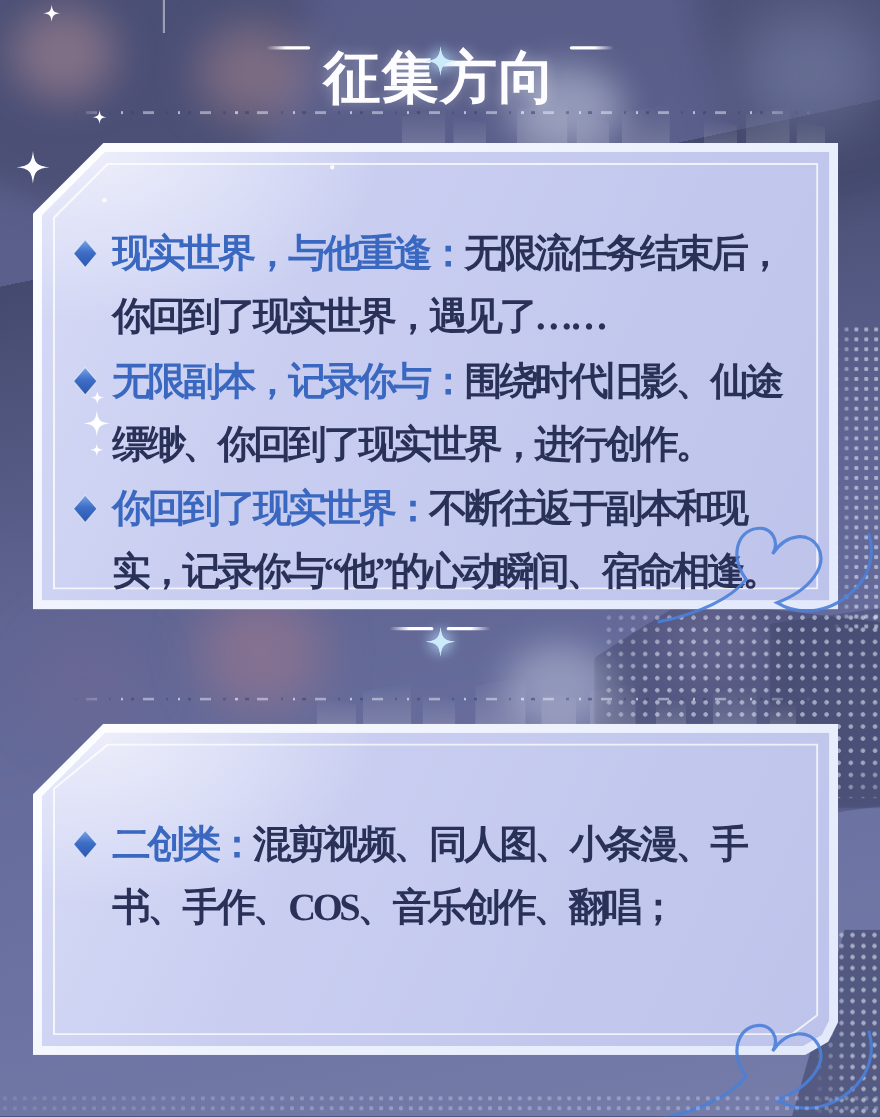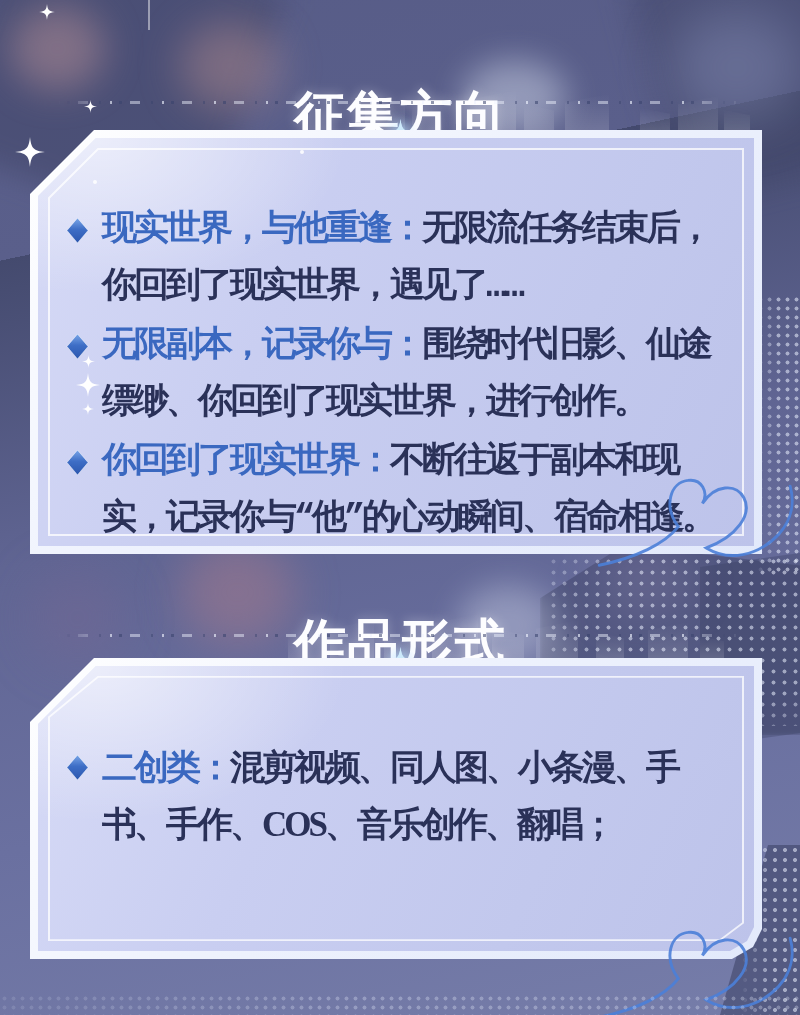--- a/index.html
+++ b/index.html
@@ -40,21 +40,21 @@
   .htC{left:740px;top:845px;width:60px;height:170px;background-size:10px 10px;
     -webkit-mask-image:linear-gradient(90deg,transparent,#000 50%);mask-image:linear-gradient(90deg,transparent,#000 50%);}
   .htD{left:0;top:994px;width:800px;height:21px;background-size:9px 9px;opacity:.55;
     -webkit-mask-image:linear-gradient(90deg,rgba(0,0,0,.4),#000 45%);mask-image:linear-gradient(90deg,rgba(0,0,0,.4),#000 45%);}
   
   .spark{position:absolute;pointer-events:none;}
   .spark path{fill:#ffffff;}
   .spark.blue path{fill:#cdeafb;}
   .sdot{position:absolute;width:4px;height:4px;border-radius:50%;background:rgba(255,255,255,.85);}
   
-  .title-row{position:absolute;left:0;width:800px;display:flex;align-items:flex-end;justify-content:center;gap:12px;margin-top:44px;}
+  .title-row{position:absolute;left:0;width:800px;display:flex;align-items:flex-start;justify-content:center;gap:12px;}
   .title-row h2{margin:0;font-size:52px;line-height:60px;font-weight:700;color:#fdfdff;
     text-shadow:0 0 12px rgba(255,255,255,.35);letter-spacing:1px;}
   .dash{width:40px;height:3px;border-radius:2px;background:linear-gradient(90deg,rgba(255,255,255,0),#fff 45%,#fff);}
   .dash.rt{background:linear-gradient(270deg,rgba(255,255,255,0),#fff 45%,#fff);}
   .tstar{width:27px;height:27px;filter:drop-shadow(0 0 7px rgba(185,225,255,.95));}
   .morse{position:absolute;left:58px;width:684px;height:3px;opacity:.85;
     background:repeating-linear-gradient(90deg,
       rgba(240,244,255,.75) 0 2px,transparent 2px 9px,
       rgba(56,66,108,.65) 9px 12px,transparent 12px 20px,
       rgba(240,244,255,.55) 20px 30px,transparent 30px 41px,
@@ -68,21 +68,21 @@
   .card1{top:130px;height:424px;clip-path:polygon(64px 0,100% 0,100% 100%,0 100%,0 64px);}
   .card2{top:658px;height:301px;clip-path:polygon(64px 0,100% 0,100% calc(100% - 30px),calc(100% - 9px) calc(100% - 12px),calc(100% - 30px) 100%,0 100%,0 64px);}
   .fill{position:absolute;inset:8px;background:
       radial-gradient(420px 260px at 8% 0%,rgba(255,255,255,.55),transparent 60%),
       linear-gradient(115deg,#d6daf6 0%,#c9cef1 35%,#c2c8ed 70%,#bdc3ea 100%);}
   .card1 .fill{clip-path:polygon(58px 0,100% 0,100% 100%,0 100%,0 58px);}
   .card2 .fill{clip-path:polygon(58px 0,100% 0,100% calc(100% - 24px),calc(100% - 7px) calc(100% - 10px),calc(100% - 24px) 100%,0 100%,0 58px);}
   .innerline{position:absolute;left:10px;top:10px;width:calc(100% - 20px);height:calc(100% - 20px);pointer-events:none;}
   
   .blist{position:absolute;list-style:none;margin:0;padding:0;width:676px;left:26px;}
-  .card1 .blist{top:64px;font-family:Liberation Mono, monospace;}
+  .card1 .blist{top:64px;}
   .card2 .blist{top:73px;}
   .blist li{position:relative;padding-left:38px;font-size:35px;line-height:57px;
     font-weight:700;color:#2a3158;letter-spacing:-3px;}
   .blist li + li{margin-top:2px;}
   .lead{color:#3a68c0;}
   .diamond{position:absolute;left:2px;top:15px;width:23px;height:27px;}
   
   .heartline{position:absolute;width:215px;height:135px;pointer-events:none;}
   .hl1{left:592px;top:438px;}
   .hl2{left:592px;top:890px;}
@@ -183,21 +183,20 @@
   </div>
   <svg class="heartline hl1" viewBox="0 0 220 140">
     <path d="M6 132 C44 124 74 110 88 92 C72 70 80 46 98 44 C112 42 120 56 113 68 C126 48 148 47 156 62 C165 79 149 102 117 114 C140 128 170 123 192 100 C205 86 209 68 204 50"></path>
   </svg>
 
   <div class="title-row" style="top:570px">
     <span class="dash"></span>
     <svg class="tstar spark blue" viewBox="0 0 100 100">
         <path d="M50 0C54 38 62 46 100 50C62 54 54 62 50 100C46 62 38 54 0 50C38 46 46 38 50 0Z"></path>
       </svg>
-    <h2>作品形式</h2>
     <svg class="tstar spark blue" viewBox="0 0 100 100">
         <path d="M50 0C54 38 62 46 100 50C62 54 54 62 50 100C46 62 38 54 0 50C38 46 46 38 50 0Z"></path>
       </svg>
     <span class="dash rt"></span>
   </div>
   <div class="morse" style="top:634px"></div>
 
   <div class="card card2">
     <div class="fill">
       <svg class="innerline" viewBox="0 0 696 322" preserveAspectRatio="none">

